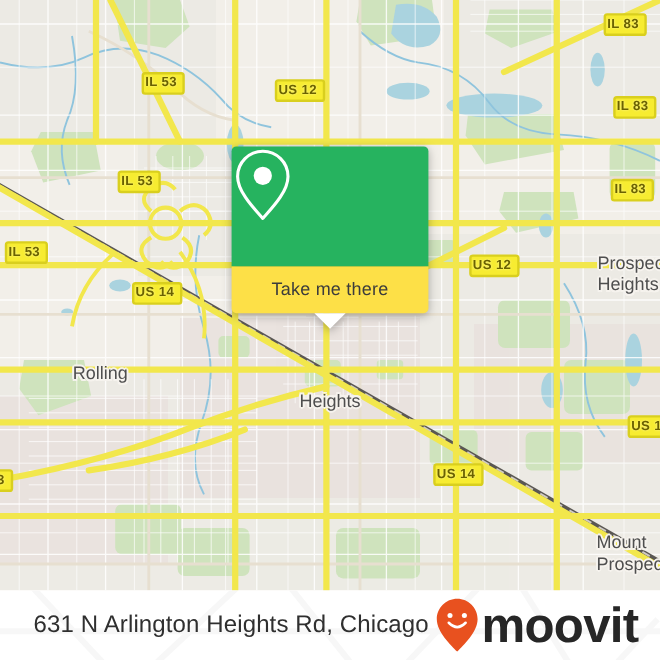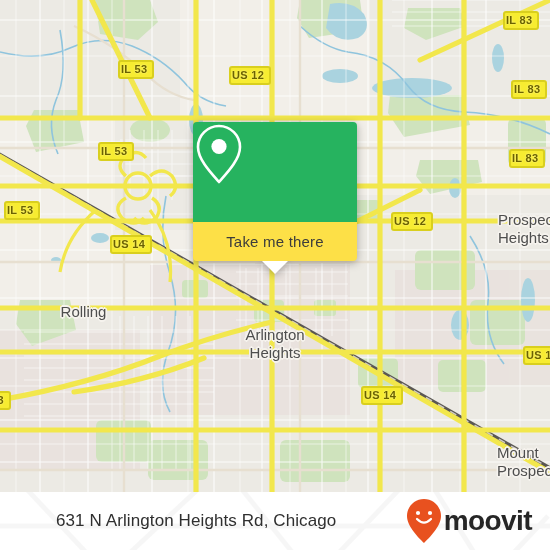--- a/index.html
+++ b/index.html
@@ -82,28 +82,28 @@
 
   
   #footer{
     position:absolute;left:0;top:492px;width:550px;height:58px;
     background:#fff;overflow:hidden;
   }
   #footer-lines{position:absolute;left:0;top:0;opacity:.5;}
   #addr{
     position:absolute;left:28px;top:0;height:58px;
     display:flex;align-items:center;
-    font-size:17px;color:#2f2f2f;letter-spacing:.1px;margin-left:28px;
+    font-size:20px;color:#2f2f2f;letter-spacing:.1px;
   }
   #brand{
     position:absolute;right:18px;top:0;height:58px;
     display:flex;align-items:center;gap:2px;
   }
   #brand-name{
-    font-size:28px;font-weight:bold;color:#262626;letter-spacing:-.6px;
+    font-size:41px;font-weight:bold;color:#262626;letter-spacing:-.6px;
   }
 </style>
 </head>
 <body>
 
 <div id="app">
 
   <div id="map">
     <svg width="550" height="492" viewBox="0 0 550 492">
       <defs>
@@ -266,21 +266,20 @@
 
     <div>
       <div class="place two" style="left:498px;top:211px;text-align:left">
         <div>Prospect</div>
         <div>Heights</div>
       </div>
       <div class="place two" style="left:36px;top:303px;width:95px">
         <div>Rolling</div>
       </div>
       <div class="place two" style="left:232px;top:326px;width:86px">
-        <div>Arlington</div>
         <div>Heights</div>
       </div>
       <div class="place two" style="left:497px;top:444px;text-align:left">
         <div>Mount</div>
         <div>Prospect</div>
       </div>
     </div>
 
     <div id="popup">
       <div id="popup-head" style="background:#26b35f">

